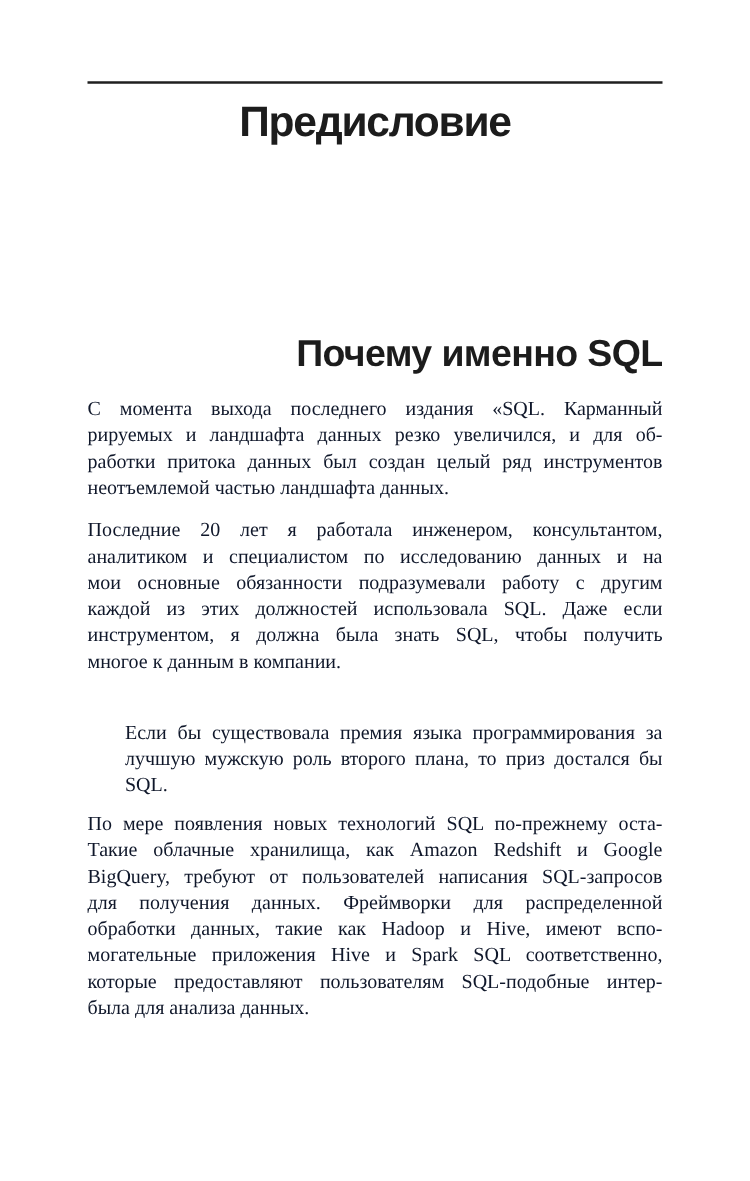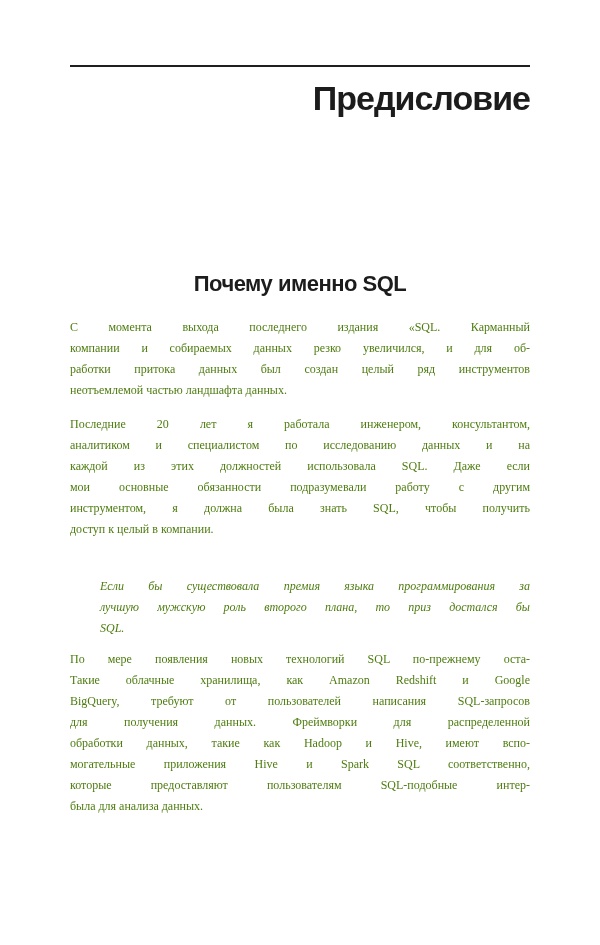--- a/index.html
+++ b/index.html
@@ -16,49 +16,48 @@
     font-family: "Liberation Serif", serif;
   }
   .rule {
     margin: 65px 70px 0 70px;
     border: 0;
     border-top: 2px solid #1f1f1f;
     height: 0;
   }
   .preface-title {
     margin: 12px 70px 0 70px;
-    text-align: right;
+    text-align: center;
     font-family: "Liberation Sans", sans-serif;
     font-weight: 700;
     font-size: 34px;
     line-height: 38px;
     letter-spacing: -1px;
     color: #1c1c1c;
   }
   .section-title {
     margin: 150px 70px 0 70px;
-    text-align: center;
+    text-align: right;
     font-family: "Liberation Sans", sans-serif;
     font-weight: 700;
-    font-size: 22px;
+    font-size: 30px;
     line-height: 34px;
     letter-spacing: -0.5px;
     color: #1c1c1c;
   }
   .content {
     margin: 16px 70px 0 70px;
-    color: #4d7c0f;
-    font-size: 12px;
+    color: #0f172a;
+    font-size: 16px;
   }
   .para {
     margin: 0 0 13px 0;
   }
   .para.quote {
     margin-left: 30px;
-    font-style: italic;
     margin-bottom: 10px;
     margin-top: 36px;
   }
   .line {
     line-height: 21px;
     white-space: nowrap;
     text-align: justify;
     text-align-last: justify;
     text-justify: inter-word;
   }
@@ -69,31 +68,31 @@
 </head>
 <body>
 
 <div class="page">
   <hr class="rule">
   <div class="preface-title">Предисловие</div>
   <div class="section-title">Почему именно SQL</div>
   <div class="content">
       <div class="para">
         <div class="line">С момента выхода последнего издания «SQL. Карманный</div>
-        <div class="line">компании и собираемых данных резко увеличился, и для об-</div>
+        <div class="line">рируемых и ландшафта данных резко увеличился, и для об-</div>
         <div class="line">работки притока данных был создан целый ряд инструментов</div>
         <div class="line last">неотъемлемой частью ландшафта данных.</div>
       </div>
       <div class="para">
         <div class="line">Последние 20 лет я работала инженером, консультантом,</div>
         <div class="line">аналитиком и специалистом по исследованию данных и на</div>
+        <div class="line">мои основные обязанности подразумевали работу с другим</div>
         <div class="line">каждой из этих должностей использовала SQL. Даже если</div>
-        <div class="line">мои основные обязанности подразумевали работу с другим</div>
         <div class="line">инструментом, я должна была знать SQL, чтобы получить</div>
-        <div class="line last">доступ к целый в компании.</div>
+        <div class="line last">многое к данным в компании.</div>
       </div>
       <div class="para quote">
         <div class="line">Если бы существовала премия языка программирования за</div>
         <div class="line">лучшую мужскую роль второго плана, то приз достался бы</div>
         <div class="line last">SQL.</div>
       </div>
       <div class="para">
         <div class="line">По мере появления новых технологий SQL по-прежнему оста-</div>
         <div class="line">Такие облачные хранилища, как Amazon Redshift и Google</div>
         <div class="line">BigQuery, требуют от пользователей написания SQL-запросов</div>

